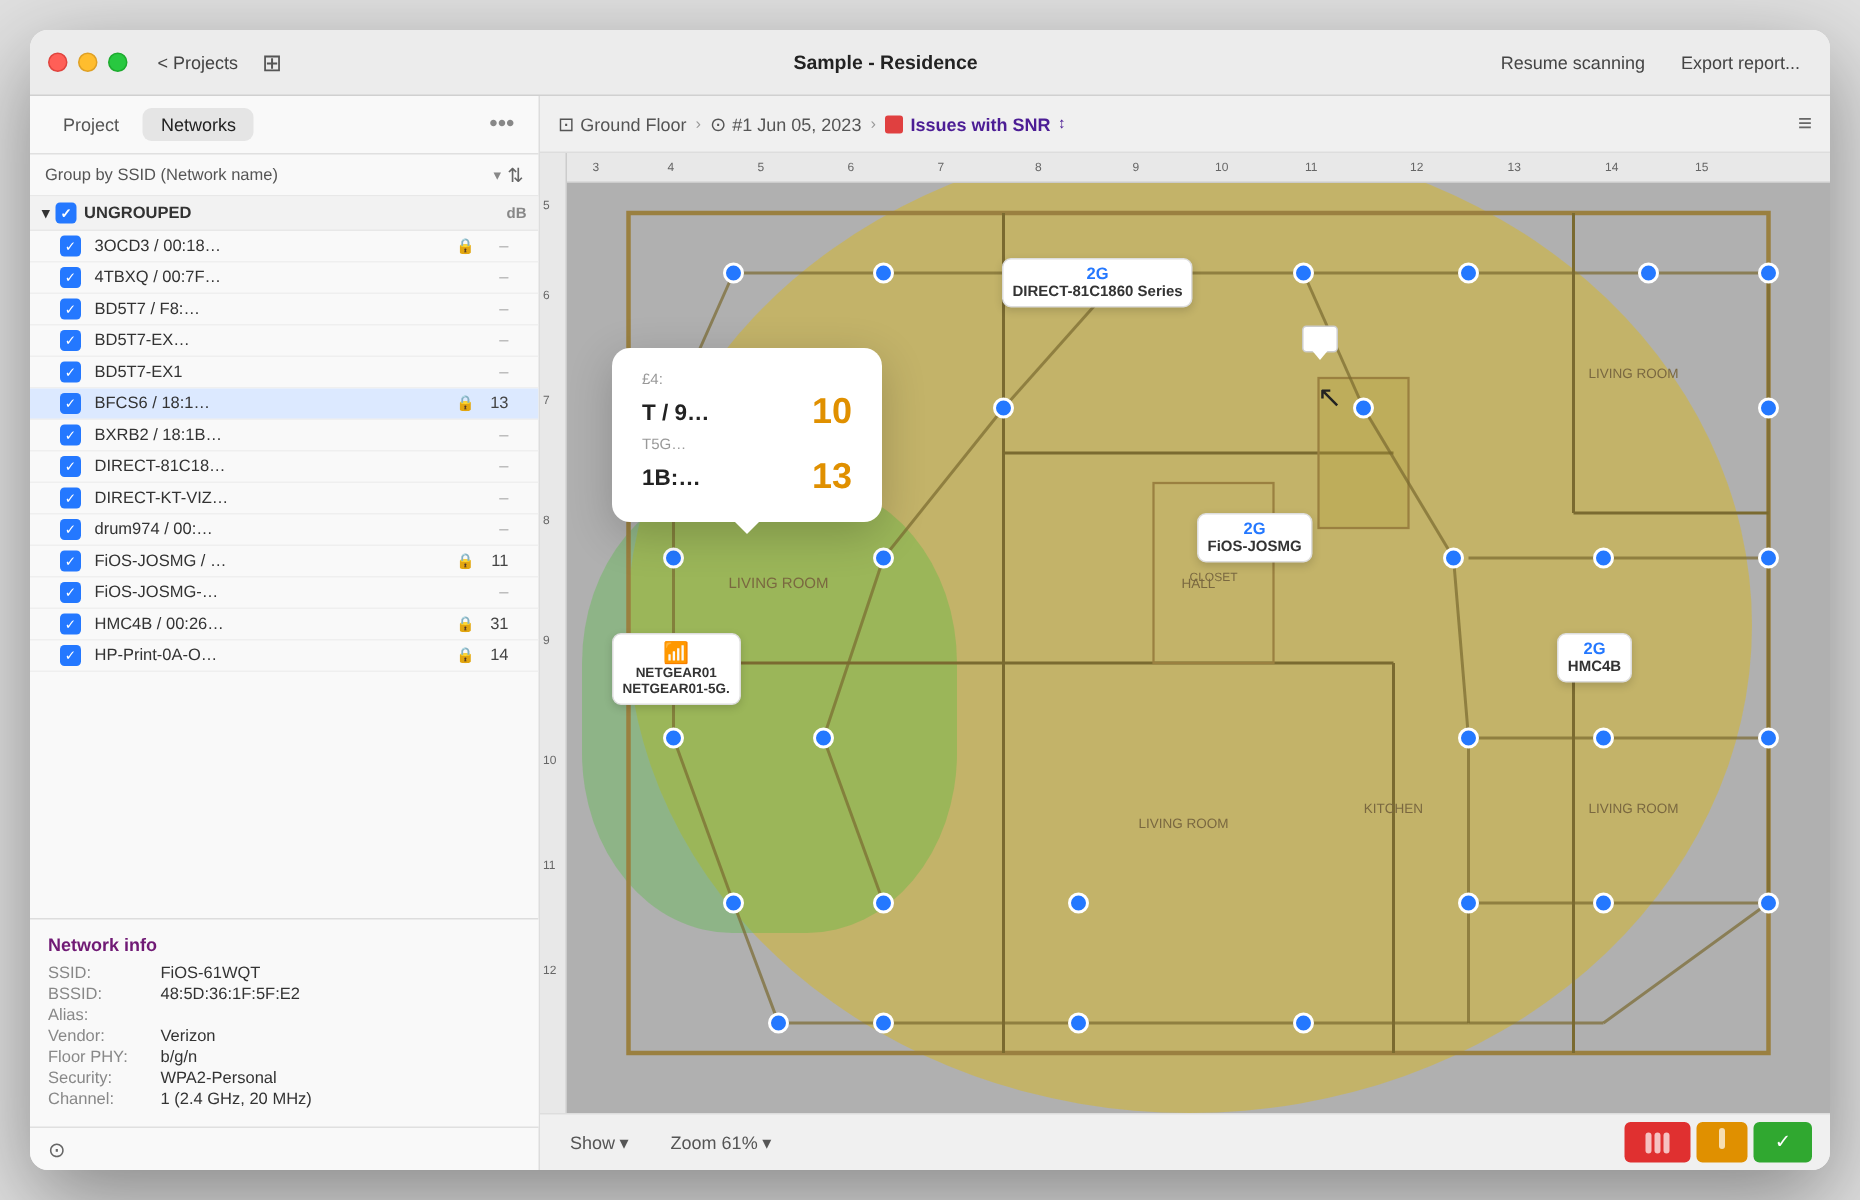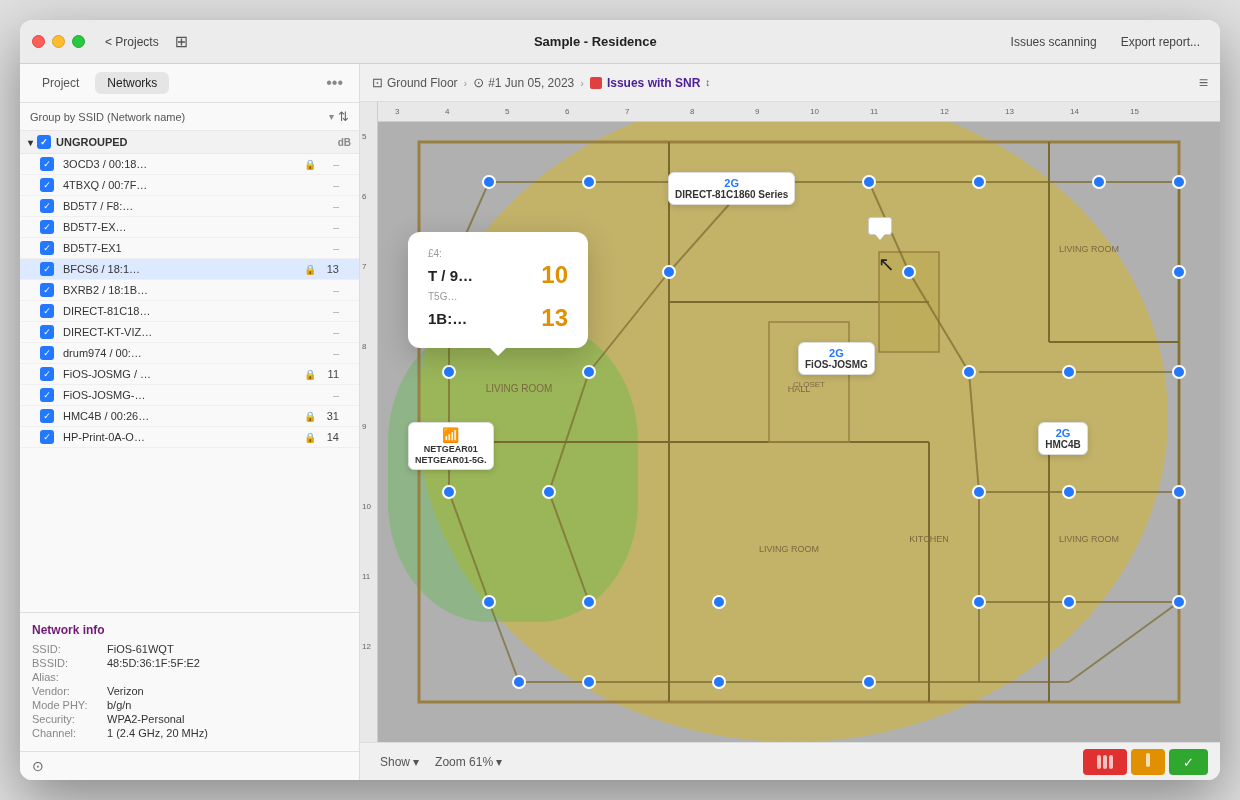--- a/index.html
+++ b/index.html
@@ -379,21 +379,21 @@
       border-right: 8px solid transparent;
       border-top: 8px solid white;
     }
     .map-bottom-bar {
       height: 38px;
       background: #f0f0f0;
       border-top: 1px solid #ddd;
       display: flex;
       align-items: center;
       padding: 0 12px;
-      gap: 0;
+      gap: 12px;
     }
     .bottom-btn {
       background: none;
       border: none;
       font-size: 12px;
       color: #555;
       cursor: pointer;
       display: flex;
       align-items: center;
       gap: 3px;
@@ -464,21 +464,21 @@
       <div class="traffic-light tl-red"></div>
       <div class="traffic-light tl-yellow"></div>
       <div class="traffic-light tl-green"></div>
     </div>
     <div class="titlebar-nav">
       <button class="titlebar-btn">&lt; Projects</button>
       <span style="font-size:16px;color:#555;">⊞</span>
     </div>
     <div class="titlebar-title">Sample - Residence</div>
     <div class="titlebar-actions">
-      <button class="titlebar-btn">Issues scanning</button>
+      <button class="titlebar-btn">Resume scanning</button>
       <button class="titlebar-btn">Export report...</button>
     </div>
   </div>
 
   <div class="main-content">
 
     <div class="sidebar">
 
       <div class="sidebar-tabs">
         <button class="tab-btn">Project</button>
@@ -590,21 +590,21 @@
         </div>
         <div class="info-row">
           <span class="info-label">Alias:</span>
           <span class="info-value"></span>
         </div>
         <div class="info-row">
           <span class="info-label">Vendor:</span>
           <span class="info-value">Verizon</span>
         </div>
         <div class="info-row">
-          <span class="info-label">Mode PHY:</span>
+          <span class="info-label">Floor PHY:</span>
           <span class="info-value">b/g/n</span>
         </div>
         <div class="info-row">
           <span class="info-label">Security:</span>
           <span class="info-value">WPA2-Personal</span>
         </div>
         <div class="info-row">
           <span class="info-label">Channel:</span>
           <span class="info-value">1 (2.4 GHz, 20 MHz)</span>
         </div>

